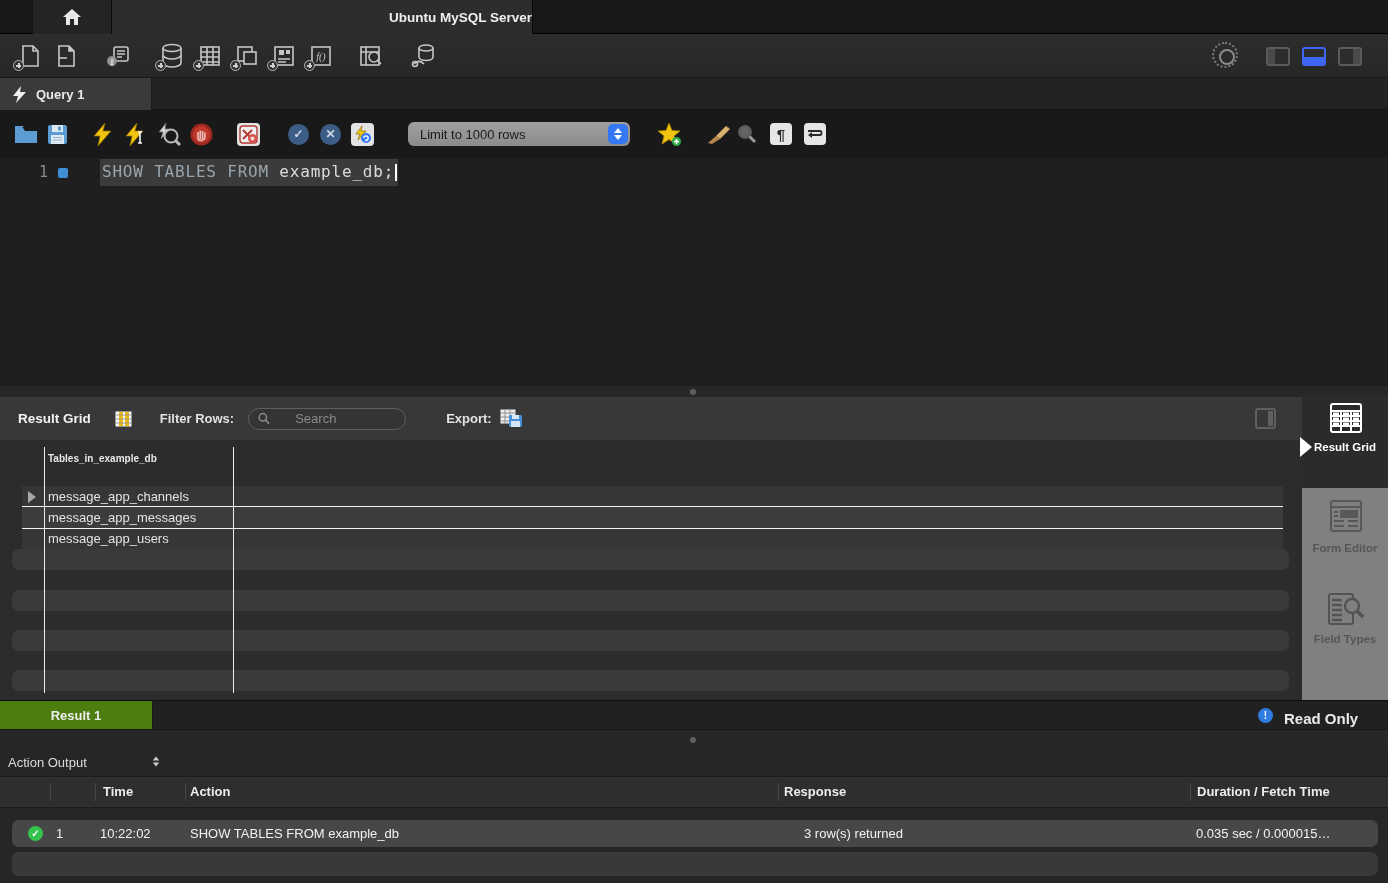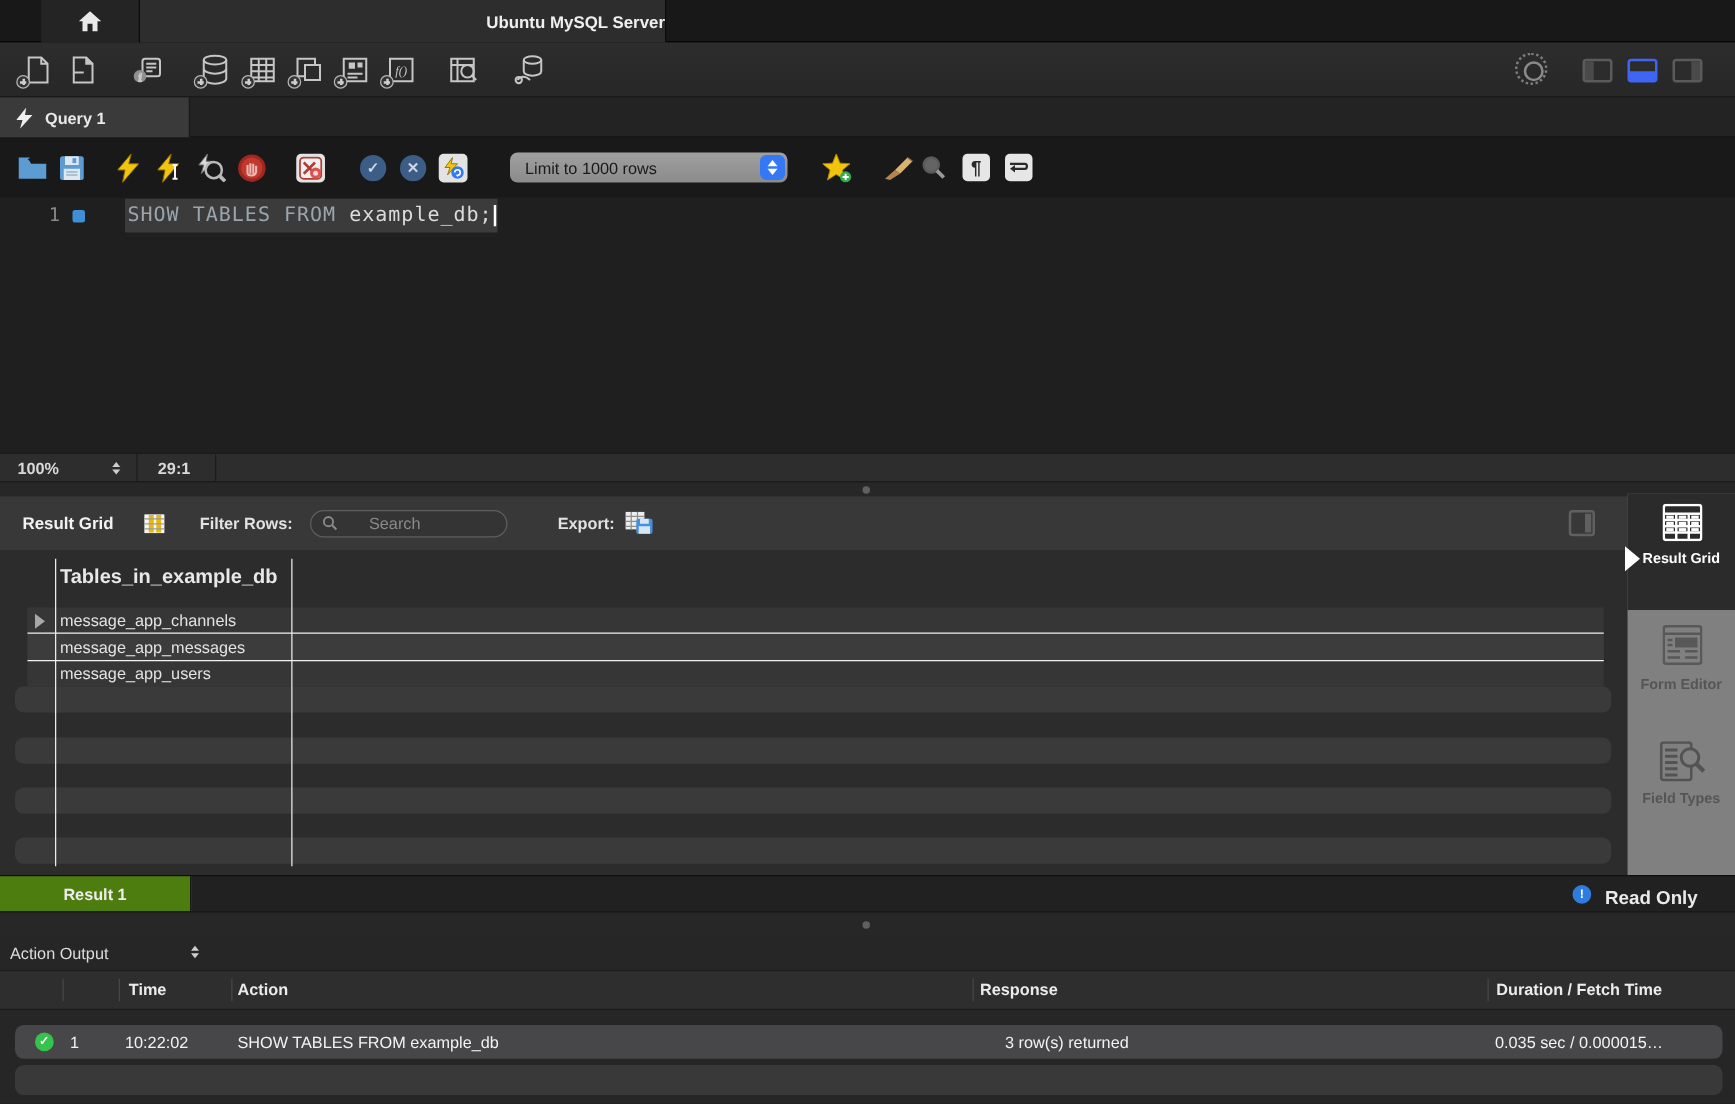--- a/index.html
+++ b/index.html
@@ -91,21 +91,21 @@
                background:#343434; display:flex; align-items:center;gap:19px; }
   #rg-search input { background:transparent; border:none; outline:none; color:#bdbdbd; font-size:13px; width:110px; }
   #rg-search input::placeholder { color:#8a8a8a; }
   #rg-export-label { color:#e2e2e2; font-size:13px; font-weight:bold; margin-left:40px; }
   #rg-panel-icon { position:absolute; left:1255px; top:11px; width:21px; height:21px;
                    border:2px solid #606060; border-radius:3px; }
   #rg-panel-icon:before { content:""; position:absolute; right:1px; top:1px; width:5px; height:15px; background:#606060; }
 
   
   #grid { top:440px; left:0; width:1302px; height:260px; background:#2c2c2c; }
-  #grid-colheader { left:48px; top:13px; color:#e8e8e8; font-size:16px; font-weight:bold; }
+  #grid-colheader { left:48px; top:13px; color:#e8e8e8; font-size:10px; font-weight:bold; }
   .vline { top:7px; width:1px; height:246px; background:#ececec; }
   .grid-row { left:22px; width:1261px; height:21px; background:#363636; line-height:21px;
               color:#e3e3e3; font-size:13px; padding-left:26px; }
   .hline { left:22px; width:1261px; height:1px; background:#f2f2f2; }
   #row-gutter { left:22px; top:46px; width:22px; height:63px; background:#303030; }
   #row-arrow { left:28px; top:51px; width:0; height:0; border-top:6px solid transparent;
                border-bottom:6px solid transparent; border-left:8px solid #a8a8a8; }
   .stripe { left:12px; width:1277px; height:21px; border-radius:7px; background:#3a3a3a; }
 
   
@@ -361,30 +361,20 @@
     </span>
   </div>
 
   <div id="editor" class="abs">
     <div id="current-line" class="abs"></div>
     <div id="line-number" class="abs">1</div>
     <div id="stmt-dot" class="abs"></div>
     <div id="code-line" class="abs"><span class="kw">SHOW TABLES FROM </span><span class="id">example_db;</span><span id="caret"></span></div>
   </div>
 
-  <div id="editor-status" class="abs">
-    <span style="margin-left:14px">100%</span>
-    <span class="stepper" style="margin-left:42px">
-        <i class="tri-up"></i>
-        <i class="tri-down"></i>
-      </span>
-    <span class="vdiv" style="margin-left:12px"></span>
-    <span style="margin-left:16px">29:1</span>
-    <span class="vdiv" style="margin-left:20px"></span>
-  </div>
 
   <div class="splitter abs" style="top:386px; height:11px;">
     <span class="splitdot" style="top:3px"></span>
   </div>
 
   <div id="rg-toolbar" class="abs">
     <span id="rg-title">Result Grid</span>
     <svg width="17" height="16" viewBox="0 0 17 16" style="margin-left:24px">
       <rect x="0.5" y="0.5" width="16" height="15" fill="#f7f7f7"></rect>
       <rect x="4" y="1" width="4" height="14" fill="#e8b90f"></rect>

